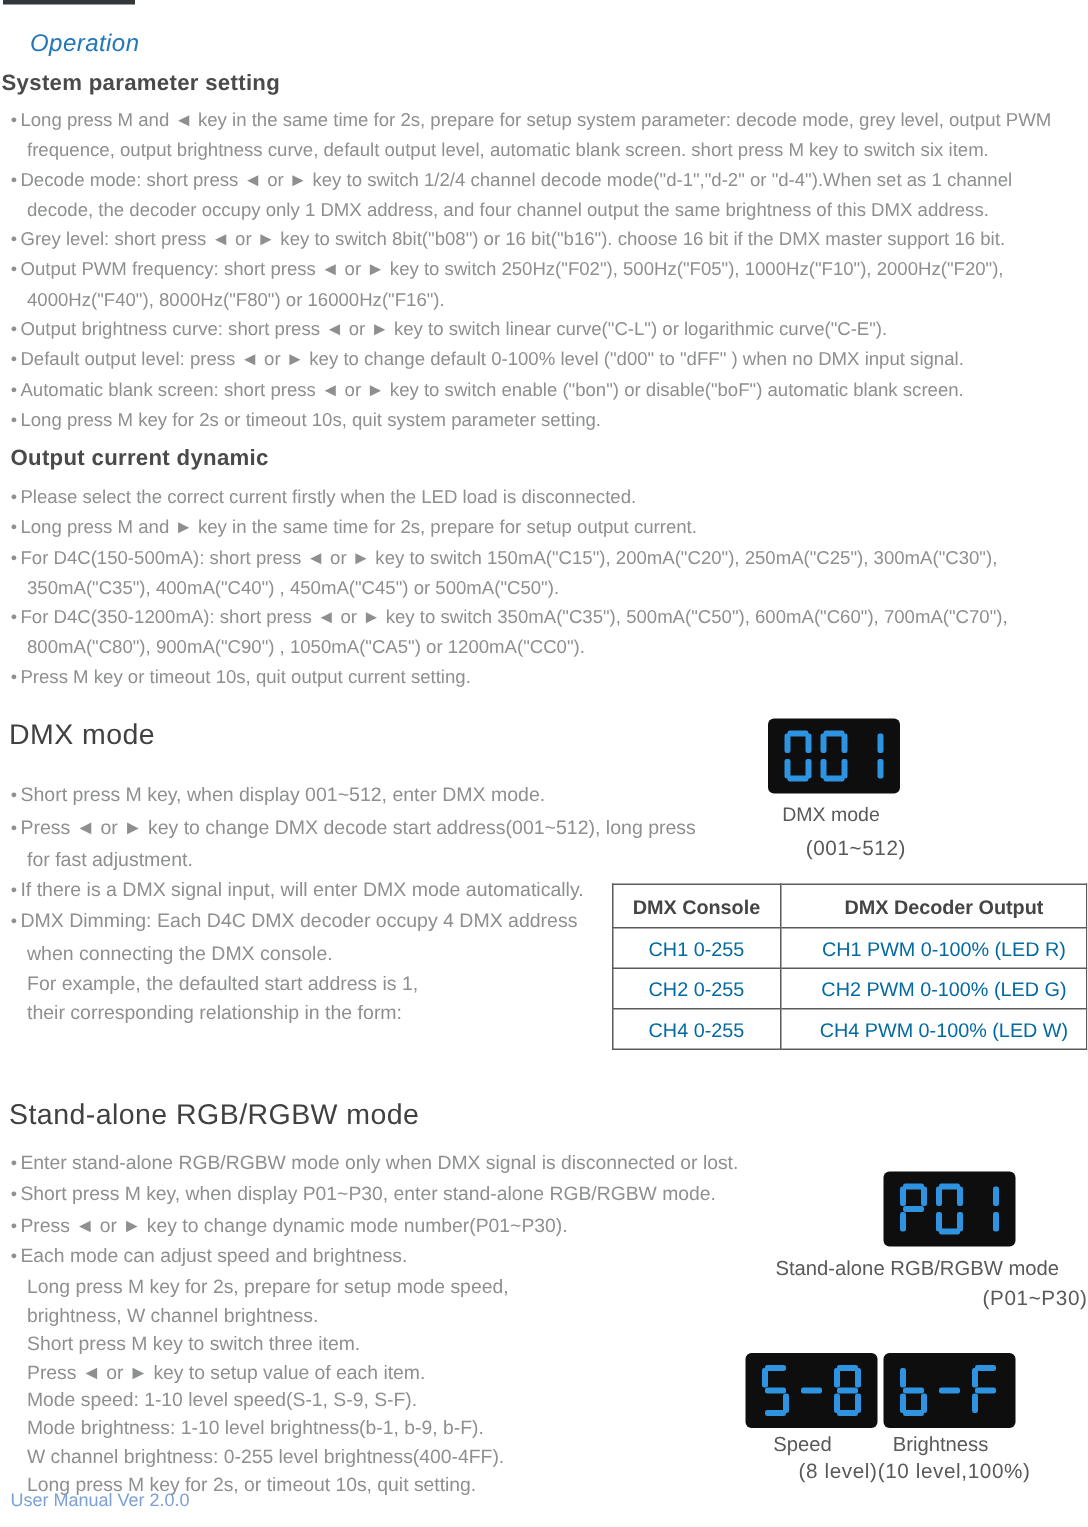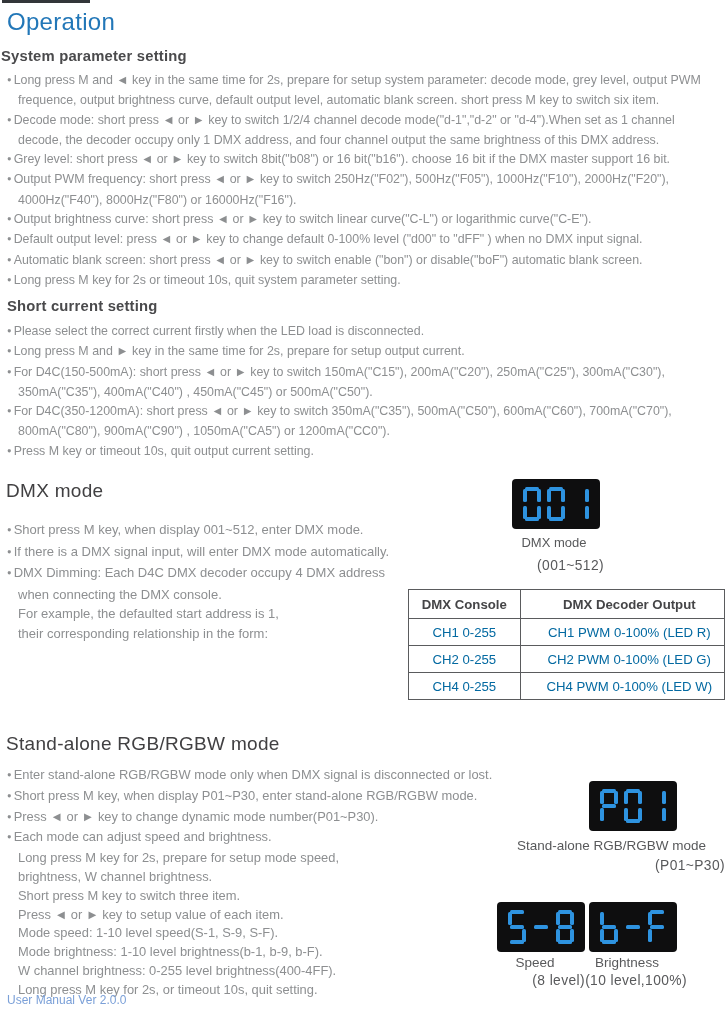--- a/index.html
+++ b/index.html
@@ -1,20 +1,20 @@
 <!DOCTYPE html>
 <html><head>
 <meta charset="utf-8">
 <style>
   html,body{margin:0;padding:0;background:#fff;}
   .page{position:relative;width:725px;height:1018px;background:#ffffff;overflow:hidden;
         font-family:"Liberation Sans",sans-serif;-webkit-font-smoothing:antialiased;}
   .artifact{position:absolute;left:2px;top:0;width:88px;height:3px;background:#333639;}
   .abs{position:absolute;}
-  .title-blue{left:7px;top:8px;font-size:24px;font-weight:400;color:#2277b8;letter-spacing:.3px;margin:0;}
+  .title-blue{left:7px;top:8px;font-size:16px;font-weight:400;color:#2277b8;letter-spacing:.3px;margin:13px;font-style:italic;}
   .h-big{font-size:19px;font-weight:400;color:#414042;letter-spacing:.3px;margin:0;}
   .h-sub{font-size:14.8px;font-weight:600;color:#4a4a4c;letter-spacing:.2px;margin:0;}
   ul.blist{list-style:none;margin:0;padding:0;color:#8d8f91;}
   ul.blist li{padding-left:11px;text-indent:-11px;}
   ul.blist li::before{content:"● ";font-size:7.5px;position:relative;top:-2px;}
   ul.blist .subline{margin-left:11px;}
   .sys-list,.cur-list{font-size:12.4px;line-height:19.3px;width:708px;}
   .dmx-list{font-size:13px;line-height:19.6px;width:462px;}
   .sa-list{font-size:12.9px;line-height:18.8px;width:545px;}
   
@@ -47,32 +47,33 @@
       <li>Long press M and ◄ key in the same time for 2s, prepare for setup system parameter: decode mode, grey level, output PWM frequence, output brightness curve, default output level, automatic blank screen. short press M key to switch six item.</li>
       <li>Decode mode: short press ◄ or ► key to switch 1/2/4 channel decode mode("d-1","d-2" or "d-4").When set as 1 channel decode, the decoder occupy only 1 DMX address, and four channel output the same brightness of this DMX address.</li>
       <li>Grey level: short press ◄ or ► key to switch 8bit("b08") or 16 bit("b16"). choose 16 bit if the DMX master support 16 bit.</li>
       <li>Output PWM frequency: short press ◄ or ► key to switch 250Hz("F02"), 500Hz("F05"), 1000Hz("F10"), 2000Hz("F20"), 4000Hz("F40"), 8000Hz("F80") or 16000Hz("F16").</li>
       <li>Output brightness curve: short press ◄ or ► key to switch linear curve("C-L") or logarithmic curve("C-E").</li>
       <li>Default output level: press ◄ or ► key to change default 0-100% level ("d00" to "dFF" ) when no DMX input signal.</li>
       <li>Automatic blank screen: short press ◄ or ► key to switch enable ("bon") or disable("boF") automatic blank screen.</li>
       <li>Long press M key for 2s or timeout 10s, quit system parameter setting.</li>
     </ul>
 
-  <h2 class="abs h-sub" style="left:7px;top:298px;">Short current setting</h2>
+  <h2 class="abs h-sub" style="left:7px;top:298px;">Output current dynamic</h2>
   <ul class="abs blist cur-list" style="left:7px;top:322px;">
       <li>Please select the correct current firstly when the LED load is disconnected.</li>
       <li>Long press M and ► key in the same time for 2s, prepare for setup output current.</li>
       <li>For D4C(150-500mA): short press ◄ or ► key to switch 150mA("C15"), 200mA("C20"), 250mA("C25"), 300mA("C30"), 350mA("C35"), 400mA("C40") , 450mA("C45") or 500mA("C50").</li>
       <li>For D4C(350-1200mA): short press ◄ or ► key to switch 350mA("C35"), 500mA("C50"), 600mA("C60"), 700mA("C70"), 800mA("C80"), 900mA("C90") , 1050mA("CA5") or 1200mA("CC0").</li>
       <li>Press M key or timeout 10s, quit output current setting.</li>
     </ul>
 
   <h2 class="abs h-big" style="left:6px;top:480px;">DMX mode</h2>
   <ul class="abs blist dmx-list" style="left:7px;top:520px;">
       <li>Short press M key, when display 001~512, enter DMX mode.</li>
+      <li>Press ◄ or ► key to change DMX decode start address(001~512), long press for fast adjustment.</li>
       <li>If there is a DMX signal input, will enter DMX mode automatically.</li>
       <li>DMX Dimming: Each D4C DMX decoder occupy 4 DMX address</li>
       <div class="subline">when connecting the DMX console.</div>
       <div class="subline">For example, the defaulted start address is 1,</div>
       <div class="subline">their corresponding relationship in the form:</div>
     </ul>
 
   <div class="seg" style="left:512px;top:479px;">
       <div class="cell">
         <div class="on" style="left: 2px; top: 0px; width: 14px; height: 4px;"></div>

